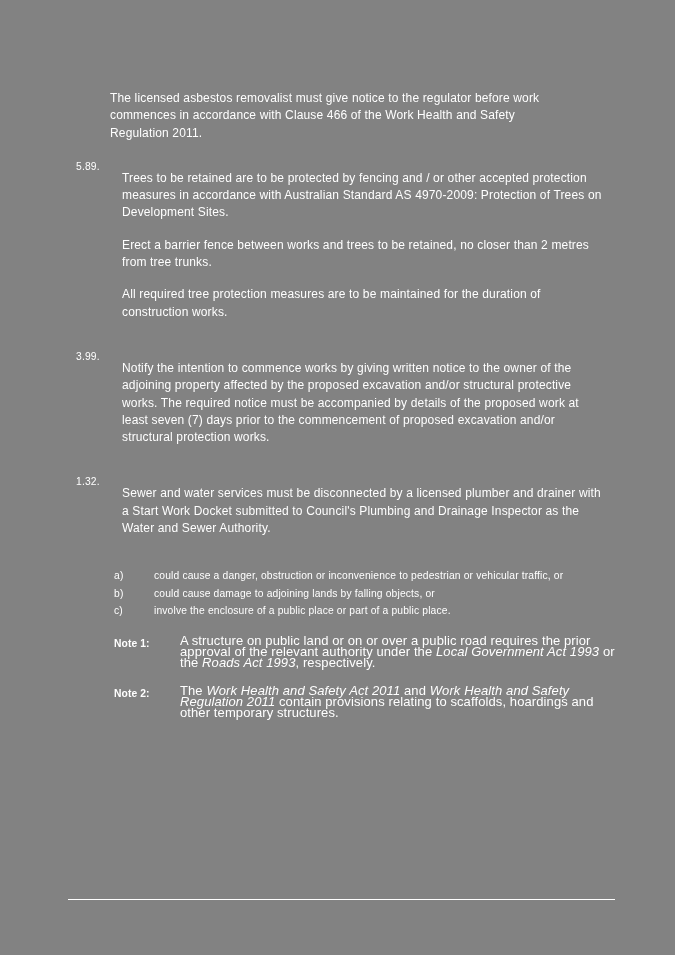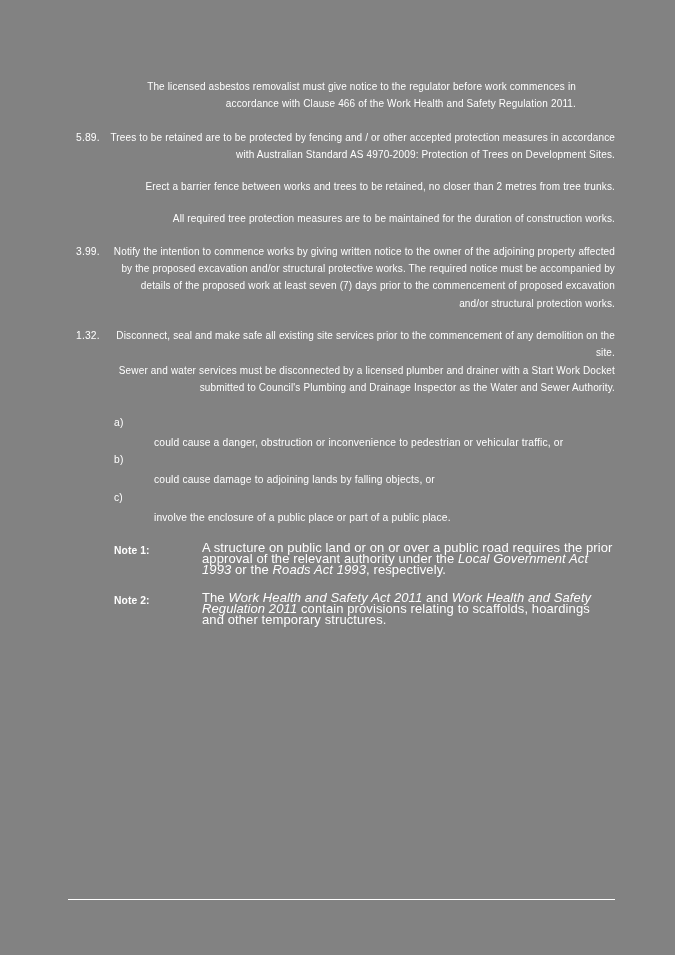--- a/index.html
+++ b/index.html
@@ -29,26 +29,26 @@
     position: absolute;
     left: 0;
     top: 0;
     width: 675px;
     padding: 78px 60px 0 76px;
     box-sizing: border-box;
   }
 
   
   .para {
-    font-size: 10px;
+    font-size: 12px;
     line-height: 17.3px;
     letter-spacing: 0.15px;
     color: #ffffff;
-    margin: 0;
-    text-align: right;
+    margin: 12px;
+    text-align: left;
   }
 
   
   .intro {
     margin-left: 34px;
     margin-bottom: 16px;
     width: 466px;
   }
 
   
@@ -87,33 +87,31 @@
     font-size: 10.3px;
     line-height: 17.3px;
     letter-spacing: 0.15px;
   }
   .subitem-marker {
     flex: 0 0 40px;
   }
   .subitem-text {
     flex: 1 1 auto;
     min-width: 0;
-    margin-top: 20px;
   }
 
   
   .notes {
     margin-left: 38px;
     margin-top: 10px;
   }
   .note {
     display: flex;
     align-items: flex-start;
     margin-bottom: 17px;
-    gap: 22px;
   }
   .note-label {
     flex: 0 0 42px;
     font-weight: bold;
     font-size: 10.3px;
     line-height: 17.3px;
     letter-spacing: 0.1px;
     white-space: nowrap;
   }
   .note-text {
@@ -178,21 +176,20 @@
     <div class="clause">
       <div class="clause-num">3.99.</div>
       <div class="clause-body w-472">
         <p class="para">Notify the intention to commence works by giving written notice to the owner of the adjoining property affected by the proposed excavation and/or structural protective works. The required notice must be accompanied by details of the proposed work at least seven (7) days prior to the commencement of proposed excavation and/or structural protection works.</p>
       </div>
     </div>
 
     <div class="clause">
       <div class="clause-num">1.32.</div>
       <div class="clause-body w-472">
-        <p class="para tight">Disconnect, seal and make safe all existing site services prior to the commencement of any demolition on the site.</p>
         <p class="para tight">Sewer and water services must be disconnected by a licensed plumber and drainer with a Start Work Docket submitted to Council's Plumbing and Drainage Inspector as the Water and Sewer Authority.</p>
       </div>
     </div>
 
 
     <div class="sublist">
       <div class="subitem">
         <span class="subitem-marker">a)</span>
         <span class="subitem-text">could cause a danger, obstruction or inconvenience to pedestrian or vehicular traffic, or</span>
       </div>

